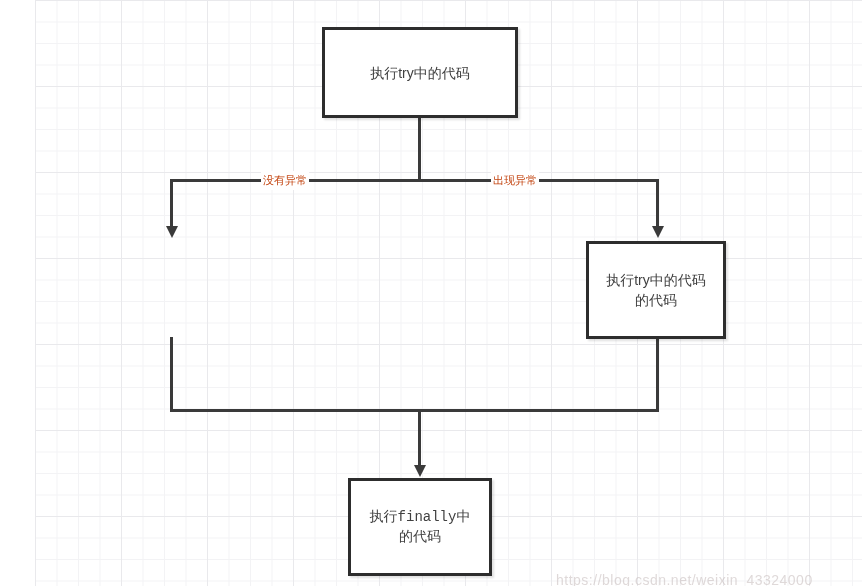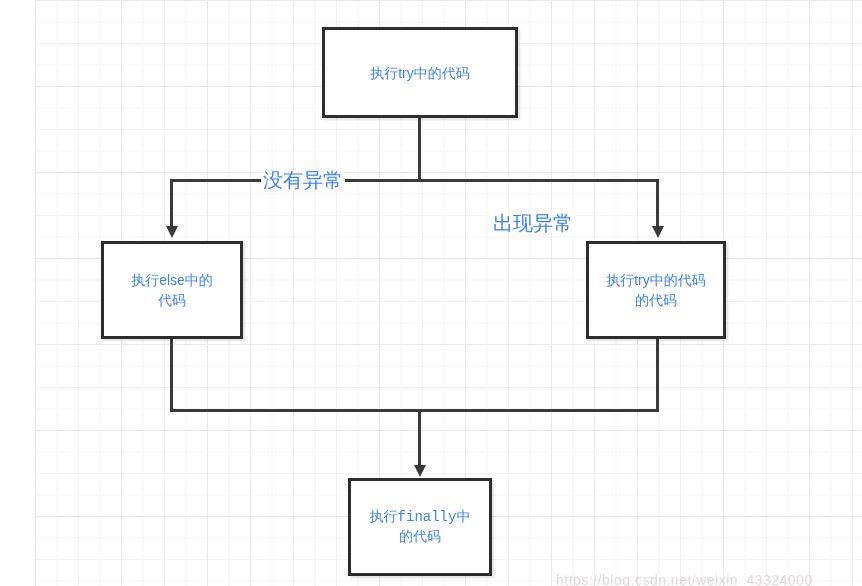--- a/index.html
+++ b/index.html
@@ -23,21 +23,21 @@
       linear-gradient(to bottom, #e9e9ec 1px, transparent 1px),
       linear-gradient(to right, #f3f3f5 1px, transparent 1px),
       linear-gradient(to bottom, #f3f3f5 1px, transparent 1px);
     background-size: 86px 86px, 86px 86px, 21.5px 21.5px, 21.5px 21.5px;
   }
 
   .node {
     position: absolute;
     background: #ffffff;
     border: 3px solid #2d2d2d;
-    color: #3b82f6;
+    color: #404040;
     font-size: 14px;
     line-height: 20px;
     display: flex;
     align-items: center;
     justify-content: center;
     text-align: center;
     white-space: pre-line;
     box-shadow: 2px 2px 2px rgba(0,0,0,0.12);
   }
   .node-try     { left: 322px; top: 27px;  width: 196px; height: 91px; }
@@ -62,28 +62,28 @@
     border-right: 6px solid transparent;
     border-top: 12px solid #3a3a3a;
   }
   .a-left   { left: 166px; top: 226px; }
   .a-right  { left: 652px; top: 226px; }
   .a-bottom { left: 414px; top: 465px; }
 
   .edge-label {
     position: absolute;
     background: #ffffff;
-    color: #3b82f6;
-    font-size: 20px;
+    color: #c2410c;
+    font-size: 11px;
     line-height: 19px;
     padding: 0 2px;
     white-space: nowrap;
   }
   .el-no  { left: 261px; top: 171px; }
-  .el-yes { left: 491px; top: 171px; margin-top: 43px; }
+  .el-yes { left: 491px; top: 171px; }
 
   .watermark {
     position: absolute;
     left: 556px; top: 572px;
     font-size: 14px;
     letter-spacing: 0.5px;
     color: rgba(196, 186, 186, 0.55);
     white-space: nowrap;
   }
 </style>
@@ -103,21 +103,19 @@
   <div class="line l-merge-down"></div>
 
   <div class="arrow-down a-left"></div>
   <div class="arrow-down a-right"></div>
   <div class="arrow-down a-bottom"></div>
 
   <div class="edge-label el-no">没有异常</div>
   <div class="edge-label el-yes">出现异常</div>
 
   <div class="node node-try">执行try中的代码</div>
-  <div class="node node-else">执行else中的
-代码</div>
   <div class="node node-except">执行try中的代码
 的代码</div>
   <div class="node node-finally">执行finally中
 的代码</div>
 
   <div class="watermark">https://blog.csdn.net/weixin_43324000</div>
 </div>
 
 </body></html>

